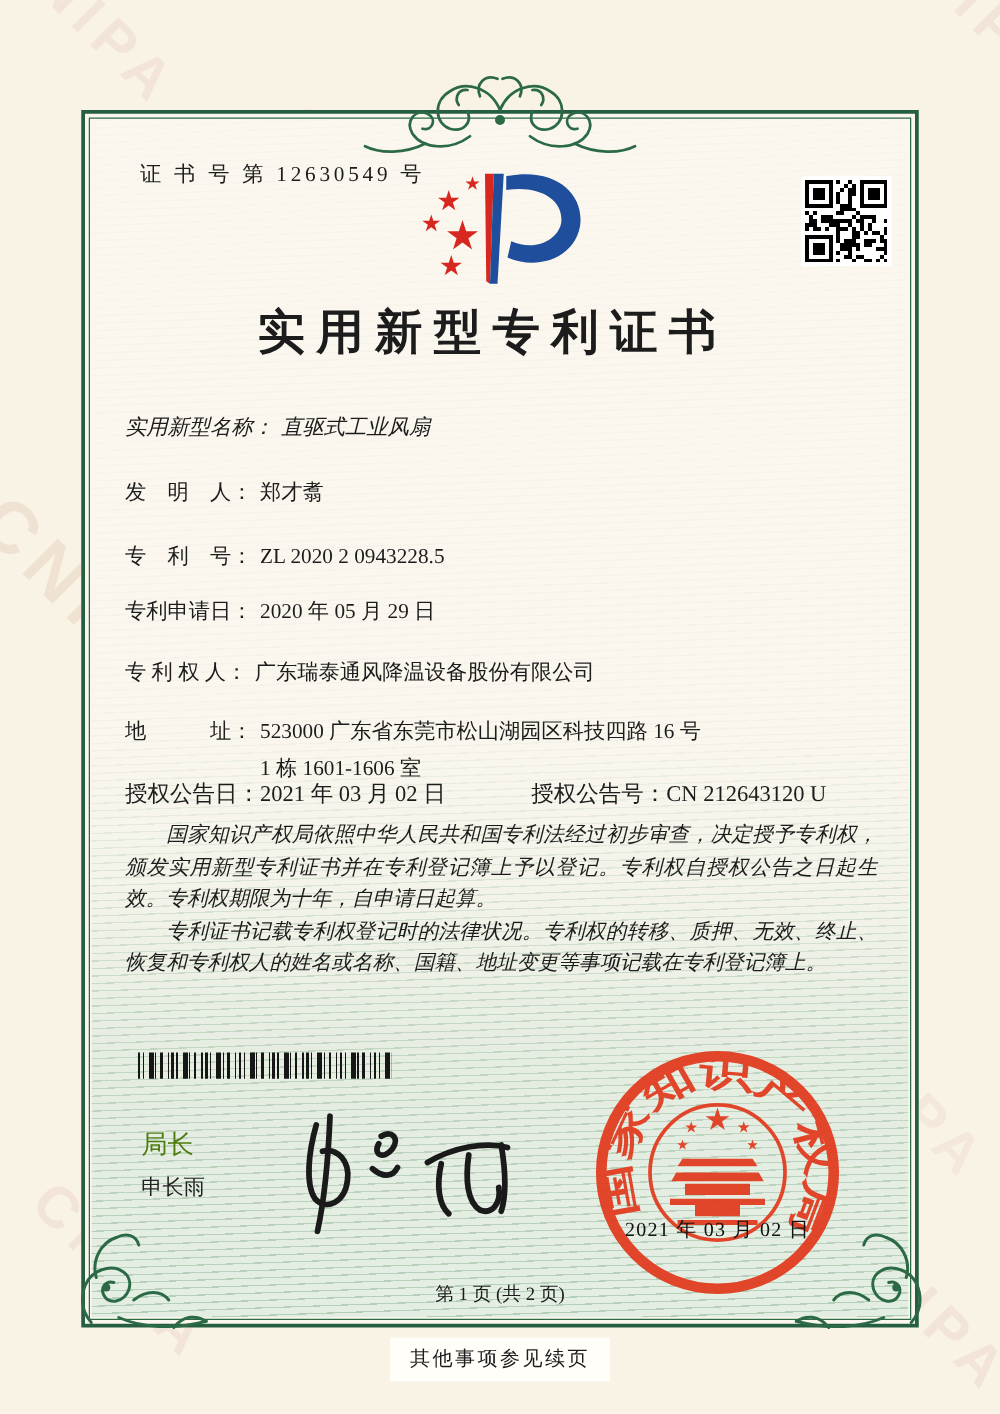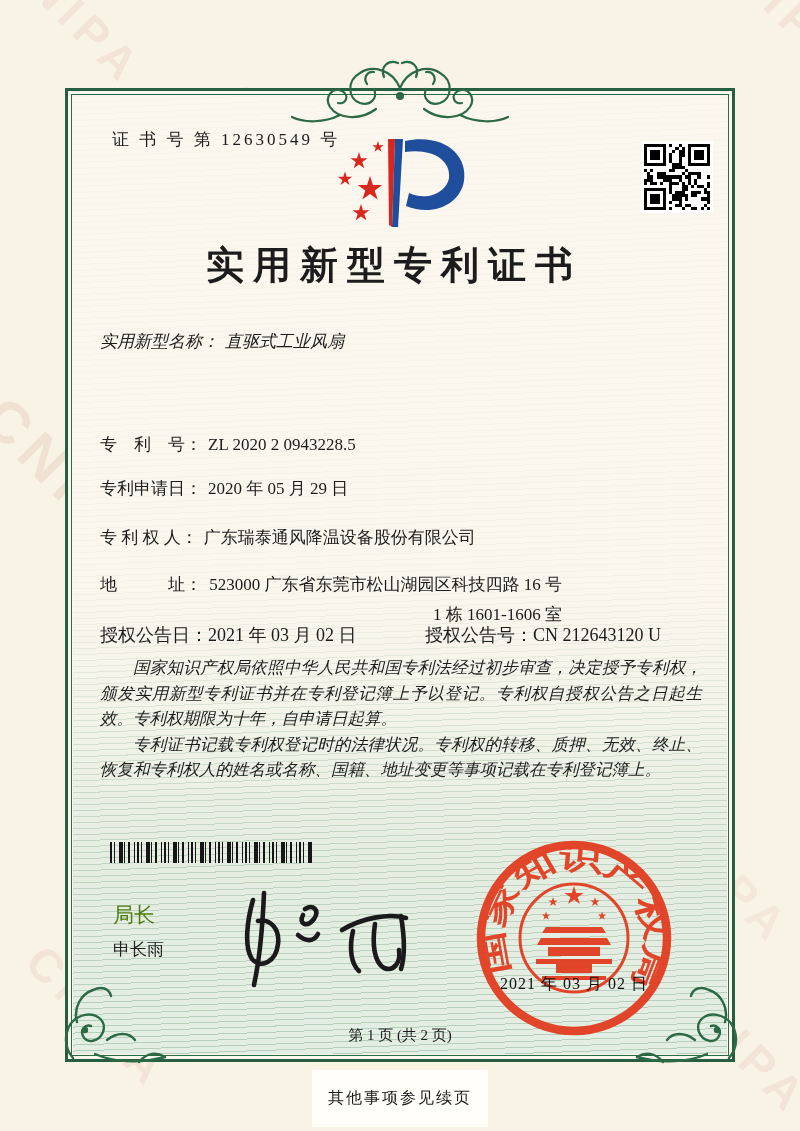--- a/index.html
+++ b/index.html
@@ -25,21 +25,21 @@
       linear-gradient(to bottom, rgba(235,242,233,0) 45%, rgba(219,232,219,0.85) 78%, rgba(226,237,226,0.95) 100%);
     -webkit-mask-image:linear-gradient(to bottom, rgba(0,0,0,0.06) 0%, rgba(0,0,0,0.10) 50%, rgba(0,0,0,0.75) 74%, #000 100%);
             mask-image:linear-gradient(to bottom, rgba(0,0,0,0.06) 0%, rgba(0,0,0,0.10) 50%, rgba(0,0,0,0.75) 74%, #000 100%);
     pointer-events:none;
   }
   
   .cert-no{left:100px;top:128px;font-size:17px;letter-spacing:3px;margin-left:12px;}
   .title{left:0;top:240px;width:788px;text-align:center;font-size:38px;font-weight:bold;letter-spacing:9px;}
   .field{left:100px;font-size:17px;white-space:nowrap;}
   .field .val{margin-left:6px;}
-  .field-address{white-space:normal;width:462px;line-height:1.75;word-break:break-all;display:flex;text-align:right;}
+  .field-address{white-space:normal;width:462px;line-height:1.75;word-break:break-all;display:flex;}
   .field-address .lbl{flex:0 0 auto;white-space:nowrap;}
   .field-address .val{flex:1 1 auto;}
   .grant-row{left:100px;top:623px;font-size:18px;white-space:nowrap;}
   .grant-no{position:absolute;left:325px;top:0;}
   .paras{left:100px;top:655px;width:602px;font-size:16.5px;line-height:25.5px;text-align:justify;}
   .paras p{margin:0;text-indent:2em;font-style:italic;}
   
   .barcode{
     left:110px;top:842px;width:203px;height:21px;
     background:repeating-linear-gradient(90deg,
@@ -52,21 +52,21 @@
   .director-name{left:113px;top:938px;font-size:17px;font-family:"Liberation Sans","DejaVu Sans",sans-serif;color:#222;}
   .signature{left:225px;top:878px;}
   
   .seal{left:468px;top:832px;width:212px;height:212px;}
   .seal-date{left:486px;top:974px;width:176px;text-align:center;font-size:16px;letter-spacing:1px;color:#111;}
   
   .qr{left:641px;top:141px;width:72px;height:72px;background:#fff;padding:3px;box-sizing:border-box;}
   .logo{left:328px;top:131px;}
   
   .page-number{left:0;top:1026px;width:800px;text-align:center;font-size:15px;}
-  .footer-note{left:50%;top:1070px;transform:translateX(-50%);background:#fffef9;padding:18px 16px;font-size:16px;letter-spacing:2px;white-space:nowrap;}
+  .footer-note{left:50%;top:1070px;transform:translateX(-50%);background:#fffef9;padding:7px 16px;font-size:16px;letter-spacing:2px;white-space:nowrap;}
   .ornament{pointer-events:none;}
   .orn-bl{left:55px;top:978px;}
   .orn-br{left:625px;top:978px;transform:scaleX(-1);}
   .orn-top{left:283px;top:56px;}
 </style>
 </head>
 <body>
 
 <div class="page">
 
@@ -272,20 +272,23 @@
         <rect x="16" y="20" width="1" height="1" fill="#000"></rect>
         <rect x="18" y="20" width="1" height="1" fill="#000"></rect>
         <rect x="20" y="20" width="1" height="1" fill="#000"></rect>
       </svg></div>
 
   <div class="abs title">实用新型专利证书</div>
 
   <div class="abs field" style="top:330px;font-style:italic;">
     <span class="lbl">实用新型名称：</span><span class="val">直驱式工业风扇</span>
   </div>
+  <div class="abs field" style="top:382px;">
+    <span class="lbl">发　明　人：</span><span class="val">郑才翥</span>
+  </div>
   <div class="abs field" style="top:433px;">
     <span class="lbl">专　利　号：</span><span class="val">ZL 2020 2 0943228.5</span>
   </div>
   <div class="abs field" style="top:477px;">
     <span class="lbl">专利申请日：</span><span class="val">2020 年 05 月 29 日</span>
   </div>
   <div class="abs field" style="top:526px;">
     <span class="lbl">专 利 权 人：</span><span class="val">广东瑞泰通风降温设备股份有限公司</span>
   </div>
   <div class="abs field field-address" style="top:570px;">

